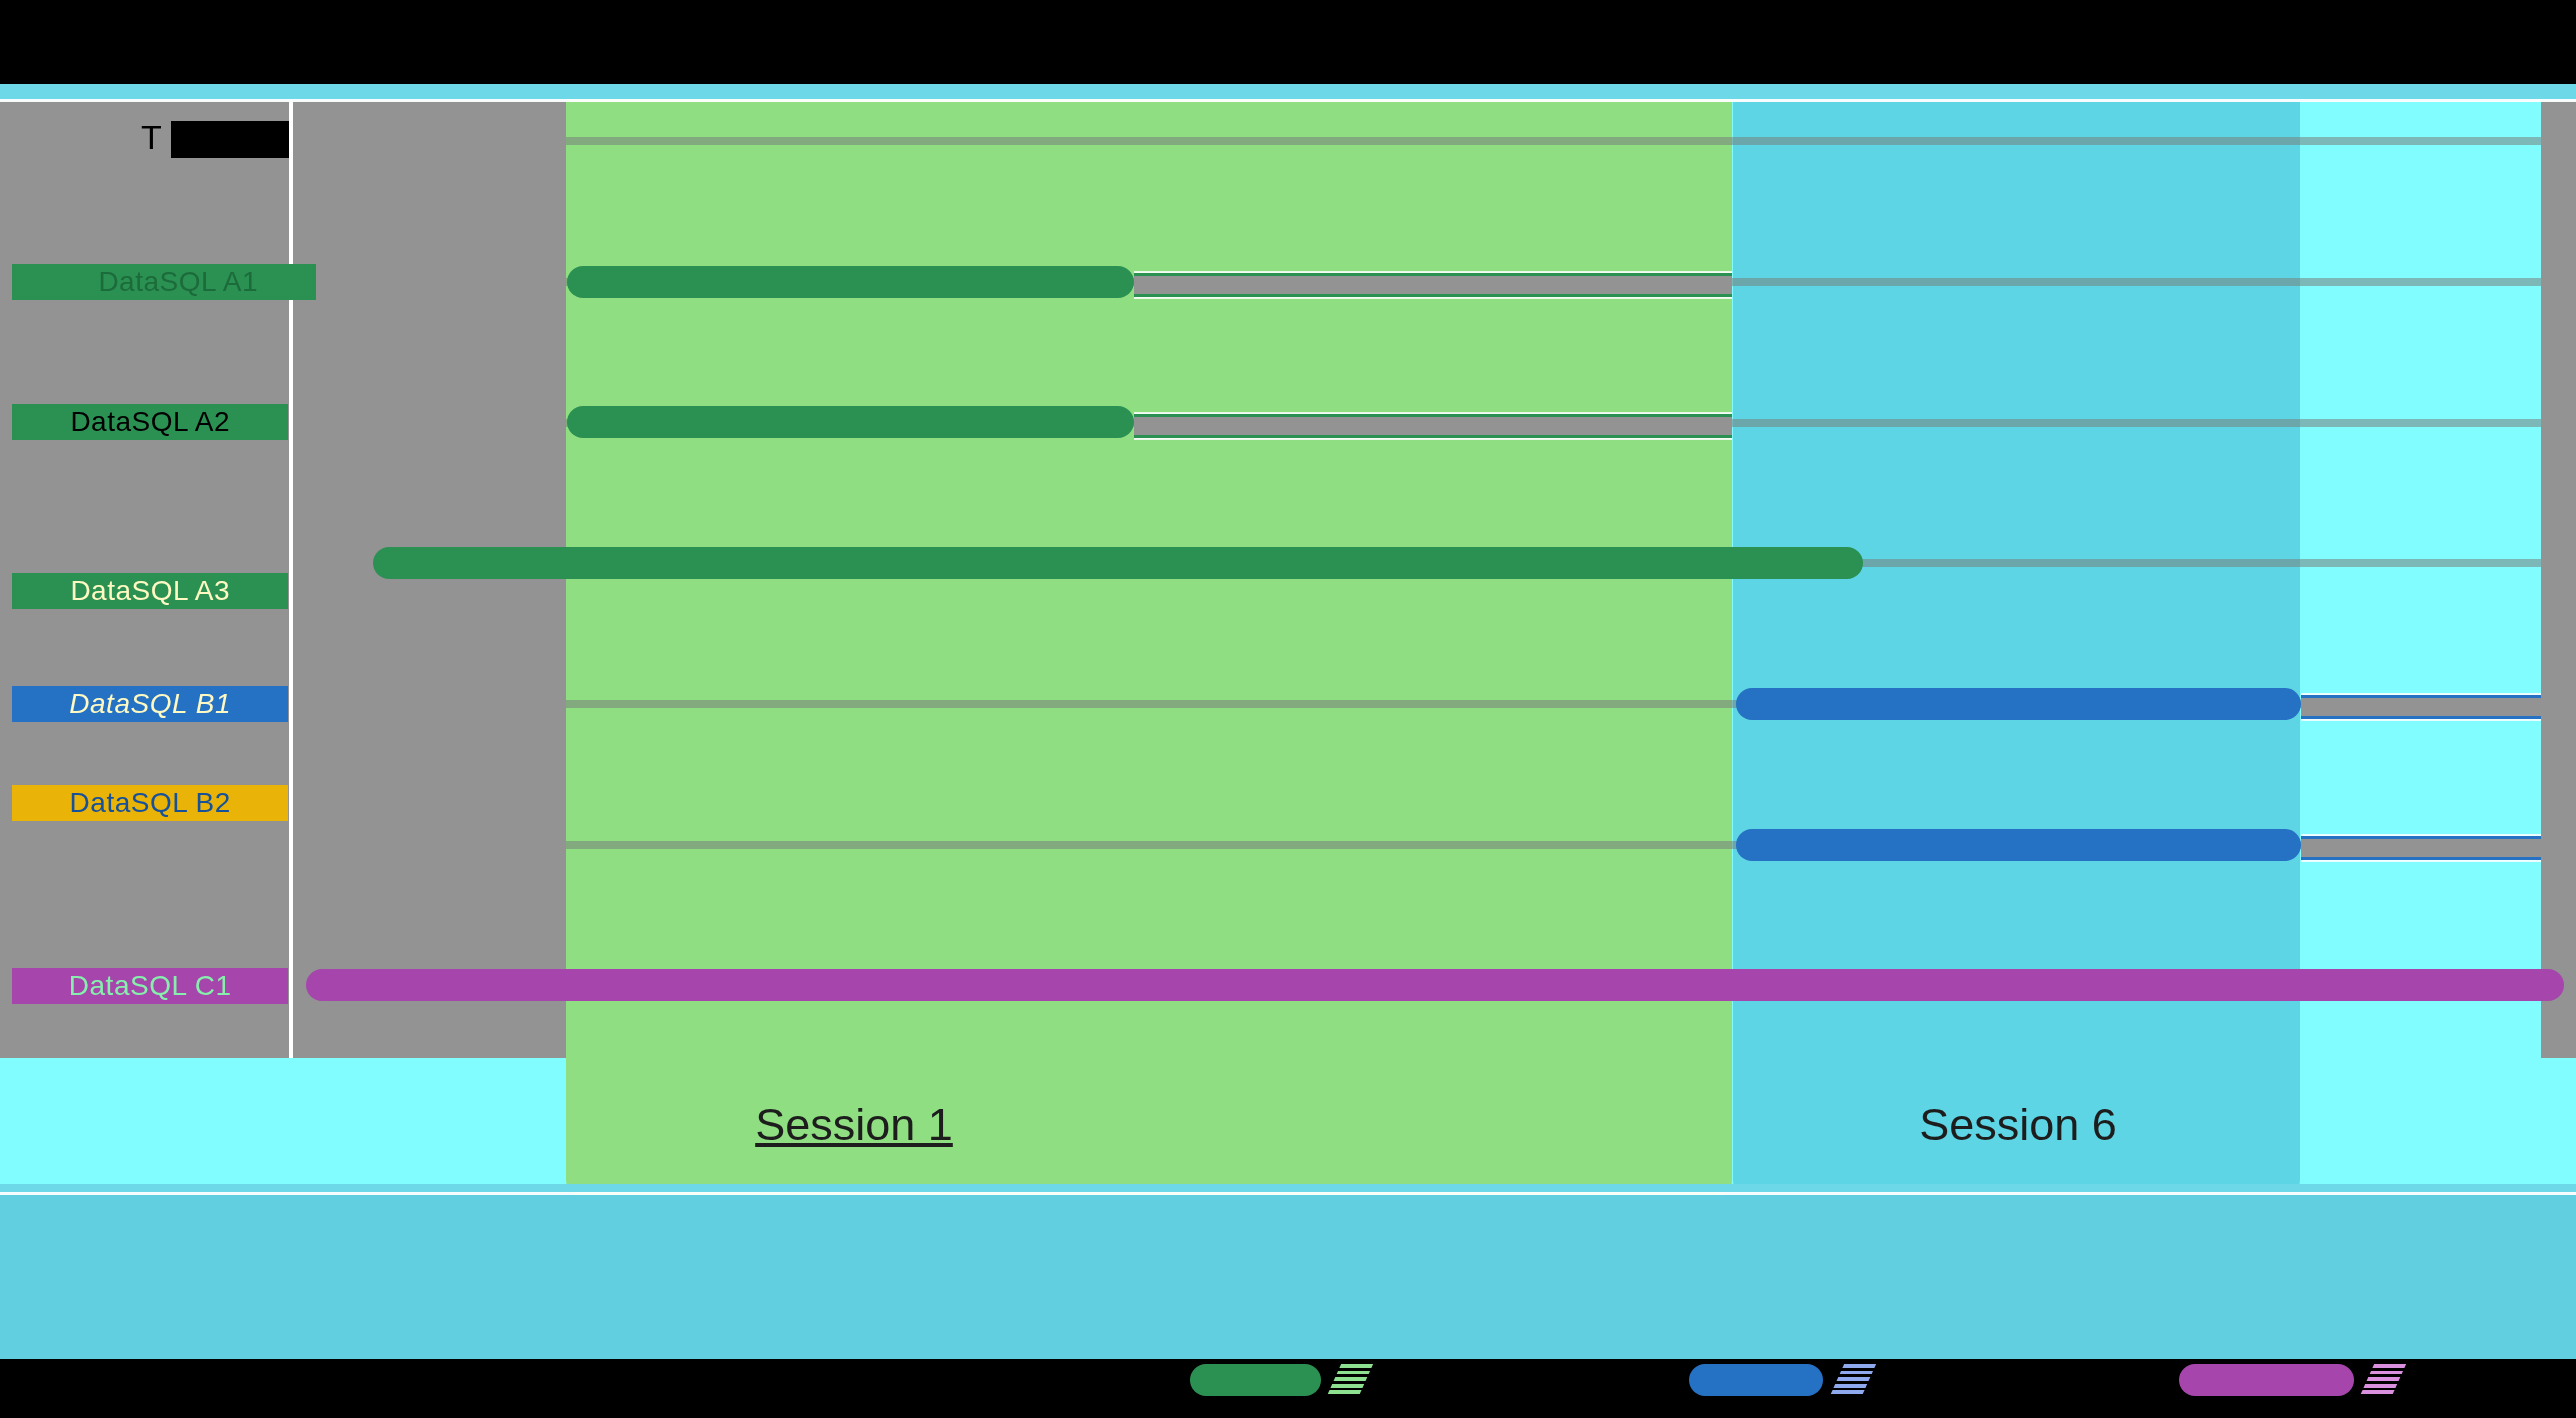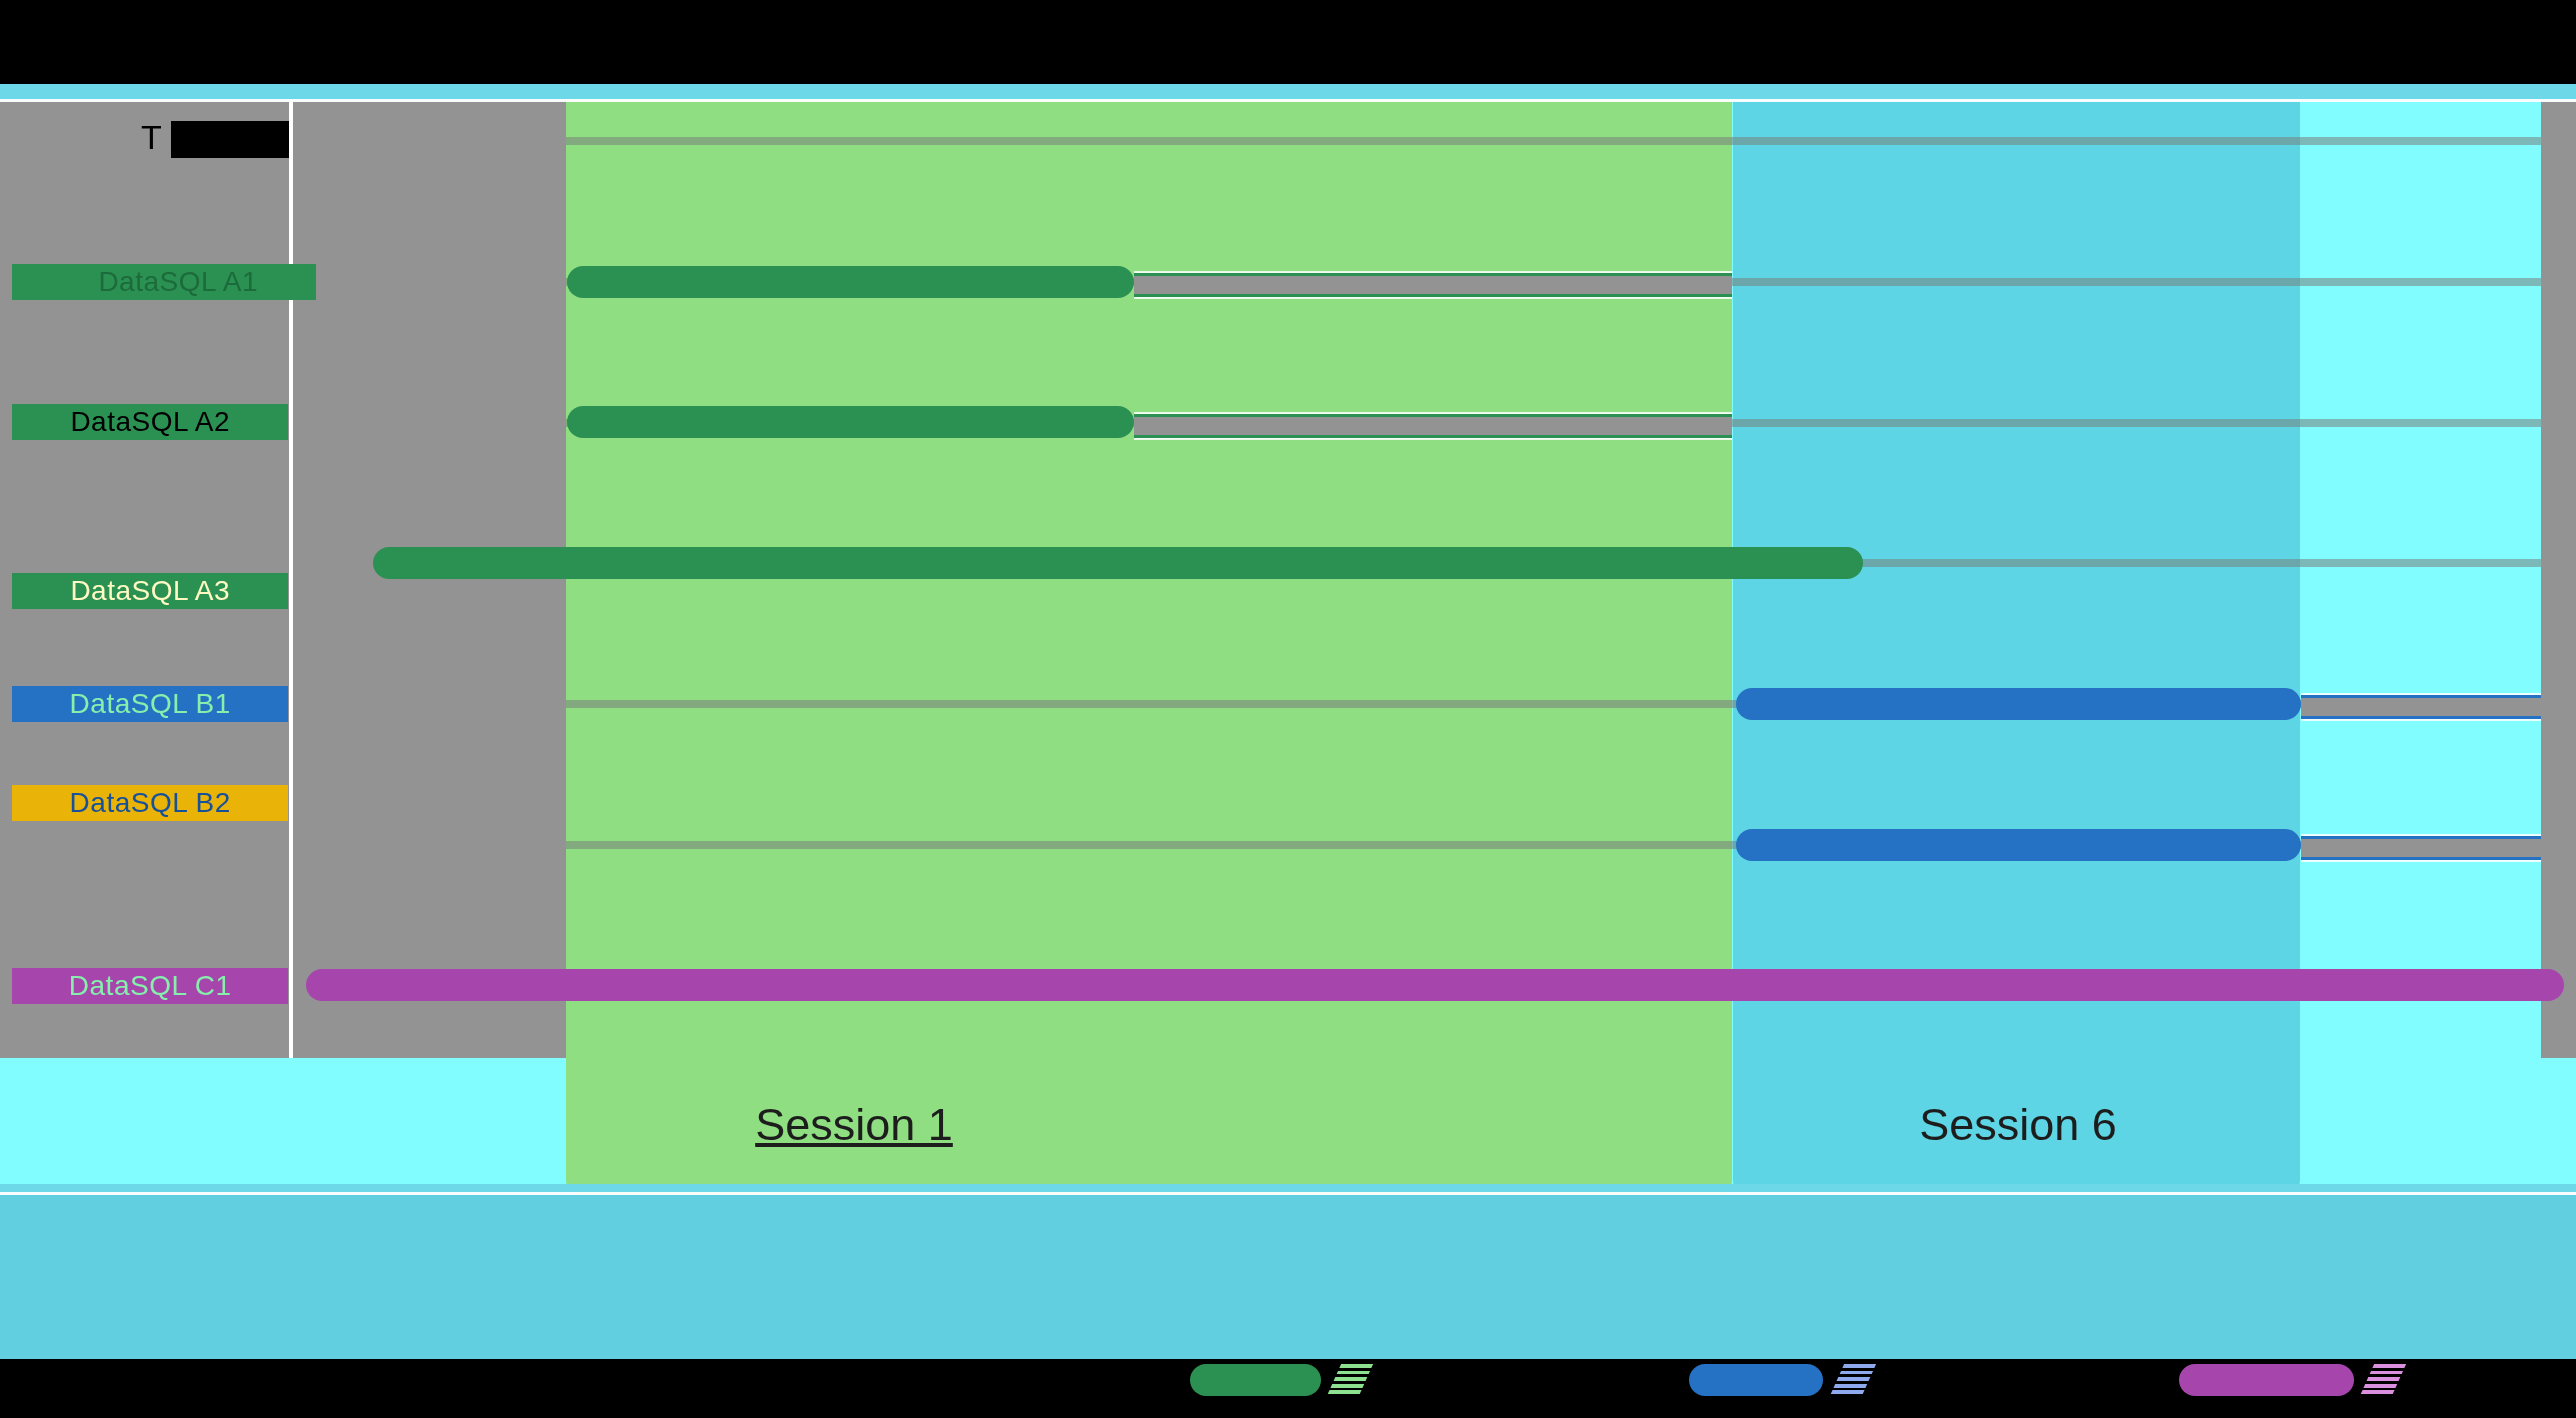--- a/index.html
+++ b/index.html
@@ -52,21 +52,21 @@
     </div>
   <div id="row-layer">
       <div class="rowlabel" style="top: 264px; background: rgb(43, 145, 83); color: rgb(28, 107, 58); padding-left: 28px;">DataSQL A1</div>
       <div class="track" style="left: 1134px; width: 598px; top: 273px; background: rgb(147, 147, 147); border-top: 3.8px solid rgb(43, 145, 83); border-bottom: 3.8px solid rgb(43, 145, 83);"></div>
       <div class="bar" style="left: 567px; width: 567px; top: 266px; background: rgb(43, 145, 83);"></div>
       <div class="rowlabel" style="top: 404px; background: rgb(43, 145, 83); color: #000000; text-align: center;">DataSQL A2</div>
       <div class="track" style="left: 1134px; width: 598px; top: 414px; background: rgb(147, 147, 147); border-top: 3.8px solid rgb(43, 145, 83); border-bottom: 3.8px solid rgb(43, 145, 83);"></div>
       <div class="bar" style="left: 567px; width: 567px; top: 406px; background: rgb(43, 145, 83);"></div>
       <div class="rowlabel" style="top: 573px; background: rgb(43, 145, 83); color: #fef9c3;">DataSQL A3</div>
       <div class="bar" style="left: 373px; width: 1490px; top: 547px; background: rgb(43, 145, 83);"></div>
-      <div class="rowlabel" style="top: 686px; background: rgb(37, 113, 196); color: #86efac;">DataSQL B1</div>
+      <div class="rowlabel" style="top: 686px; background: rgb(37, 113, 196); color: #fef9c3; font-style: italic;">DataSQL B1</div>
       <div class="track" style="left: 2301px; width: 240px; top: 695px; background: rgb(147, 147, 147); border-top: 3.8px solid rgb(37, 113, 196); border-bottom: 3.8px solid rgb(37, 113, 196);"></div>
       <div class="bar" style="left: 1736px; width: 565px; top: 688px; background: rgb(37, 113, 196);"></div>
       <div class="rowlabel" style="top: 785px; background: #eab308; color: rgb(23, 81, 154);">DataSQL B2</div>
       <div class="track" style="left: 2301px; width: 240px; top: 836px; background: rgb(147, 147, 147); border-top: 3.8px solid rgb(37, 113, 196); border-bottom: 3.8px solid rgb(37, 113, 196);"></div>
       <div class="bar" style="left: 1736px; width: 565px; top: 829px; background: rgb(37, 113, 196);"></div>
       <div class="rowlabel" style="top: 968px; background: rgb(166, 69, 172); color: #86efac;">DataSQL C1</div>
       <div class="bar" style="left: 306px; width: 2258px; top: 969px; background: rgb(166, 69, 172);"></div>
     </div>
 
   <div class="abs" style="left:0;top:84px;width:2576px;height:15px;background:#6CD8E8;"></div>

